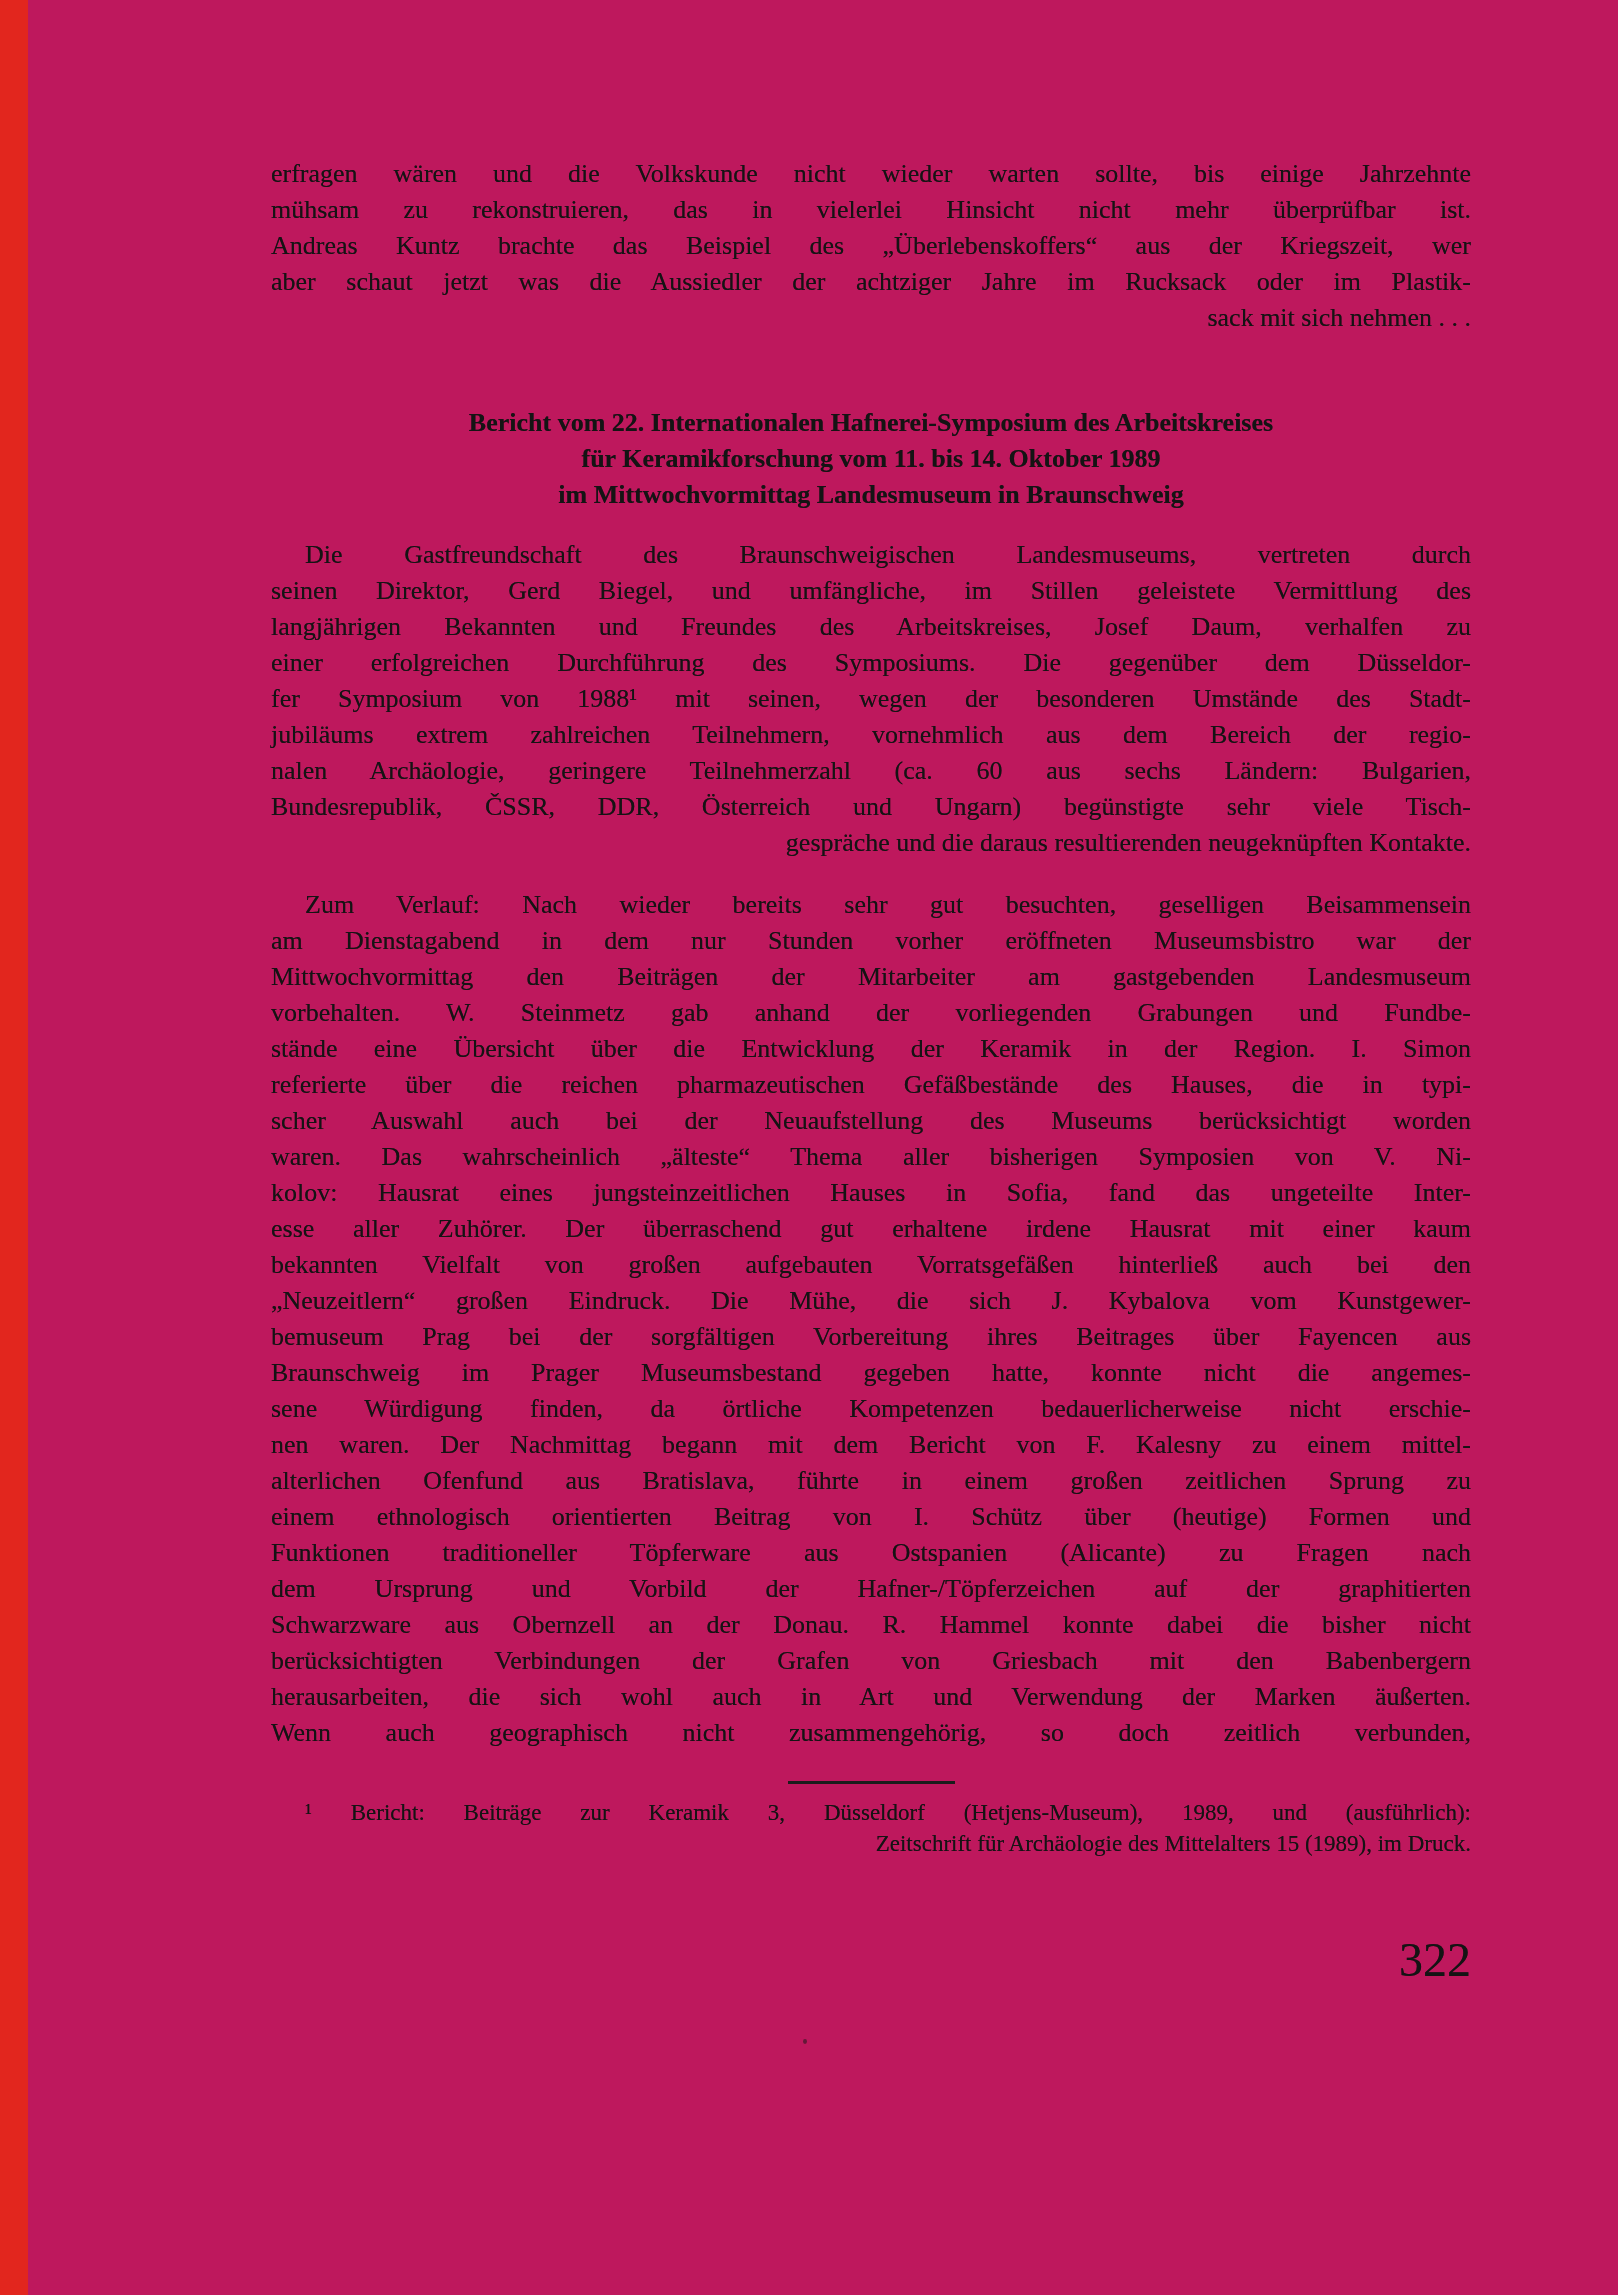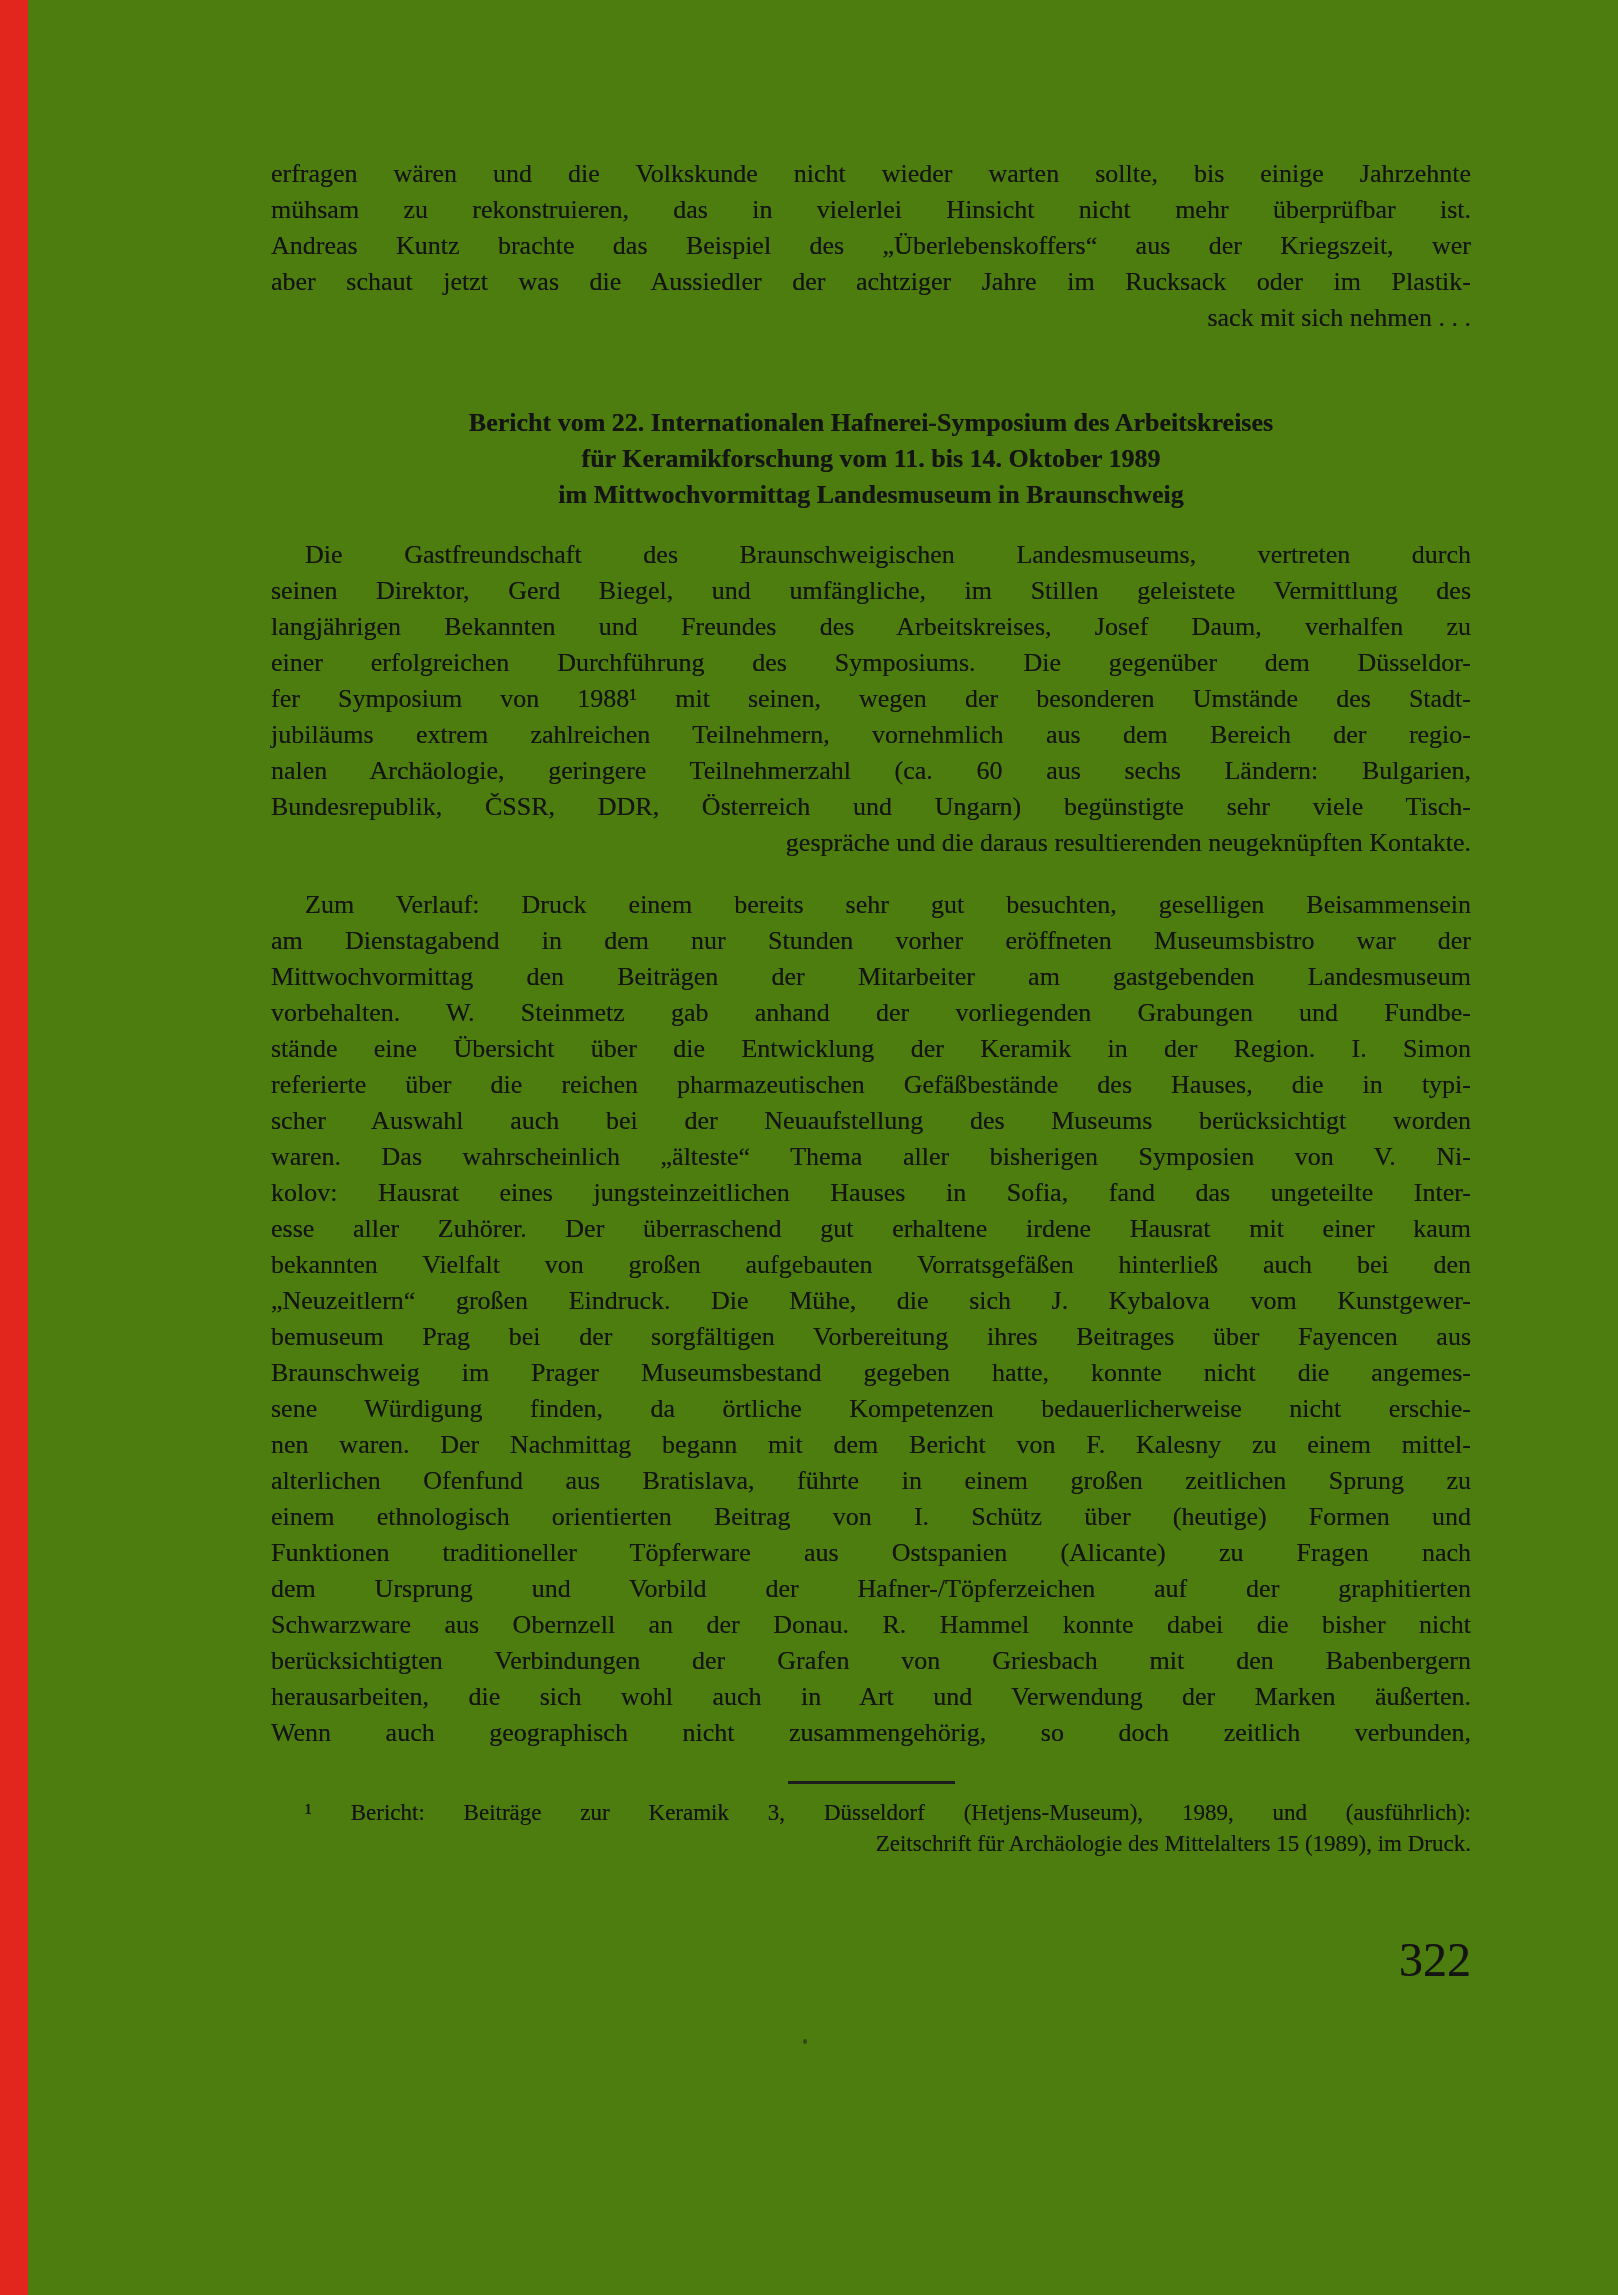--- a/index.html
+++ b/index.html
@@ -4,21 +4,21 @@
 <style>
   html, body {
     margin: 0; padding: 0;
     width: 1618px; height: 2295px;
     background: #ffffff;
     overflow: hidden;
   }
   .page {
     position: absolute; inset: 0;
     width: 1618px; height: 2295px;
-    background: #4d7c0f;
+    background: #be185d;
     font-family: "Liberation Serif", "DejaVu Serif", serif;
     color: #141414;
     overflow: hidden;
   }
   .red-bar {
     position: absolute; left: 0; top: 0;
     width: 27.5px; height: 2295px;
     background: #e2261e;
   }
   .content {
@@ -114,21 +114,21 @@
         <div class="tline">langjährigen Bekannten und Freundes des Arbeitskreises, Josef Daum, verhalfen zu</div>
         <div class="tline">einer erfolgreichen Durchführung des Symposiums. Die gegenüber dem Düsseldor-</div>
         <div class="tline">fer Symposium von 1988¹ mit seinen, wegen der besonderen Umstände des Stadt-</div>
         <div class="tline">jubiläums extrem zahlreichen Teilnehmern, vornehmlich aus dem Bereich der regio-</div>
         <div class="tline">nalen Archäologie, geringere Teilnehmerzahl (ca. 60 aus sechs Ländern: Bulgarien,</div>
         <div class="tline">Bundesrepublik, ČSSR, DDR, Österreich und Ungarn) begünstigte sehr viele Tisch-</div>
         <div class="tline nj">gespräche und die daraus resultierenden neugeknüpften Kontakte.</div>
       </div>
 
     <div class="para para-c indent">
-        <div class="tline">Zum Verlauf: Druck einem bereits sehr gut besuchten, geselligen Beisammensein</div>
+        <div class="tline">Zum Verlauf: Nach wieder bereits sehr gut besuchten, geselligen Beisammensein</div>
         <div class="tline">am Dienstagabend in dem nur Stunden vorher eröffneten Museumsbistro war der</div>
         <div class="tline">Mittwochvormittag den Beiträgen der Mitarbeiter am gastgebenden Landesmuseum</div>
         <div class="tline">vorbehalten. W. Steinmetz gab anhand der vorliegenden Grabungen und Fundbe-</div>
         <div class="tline">stände eine Übersicht über die Entwicklung der Keramik in der Region. I. Simon</div>
         <div class="tline">referierte über die reichen pharmazeutischen Gefäßbestände des Hauses, die in typi-</div>
         <div class="tline">scher Auswahl auch bei der Neuaufstellung des Museums berücksichtigt worden</div>
         <div class="tline">waren. Das wahrscheinlich „älteste“ Thema aller bisherigen Symposien von V. Ni-</div>
         <div class="tline">kolov: Hausrat eines jungsteinzeitlichen Hauses in Sofia, fand das ungeteilte Inter-</div>
         <div class="tline">esse aller Zuhörer. Der überraschend gut erhaltene irdene Hausrat mit einer kaum</div>
         <div class="tline">bekannten Vielfalt von großen aufgebauten Vorratsgefäßen hinterließ auch bei den</div>

